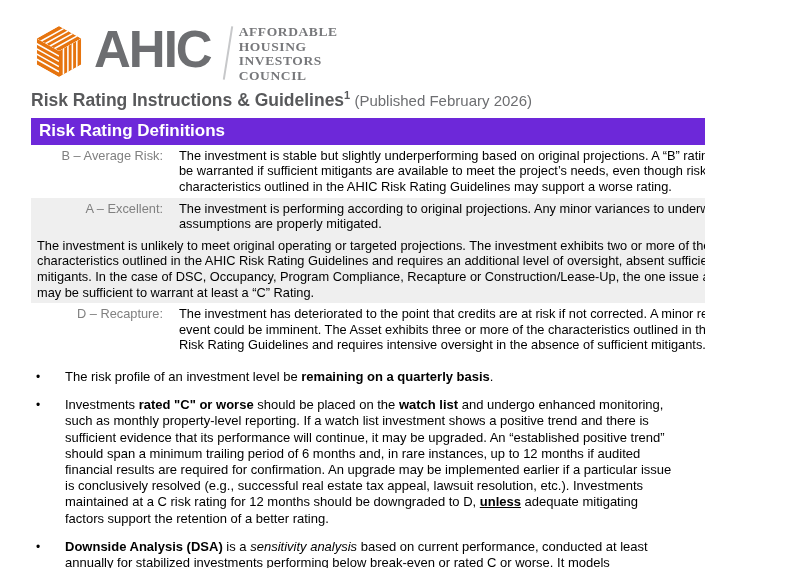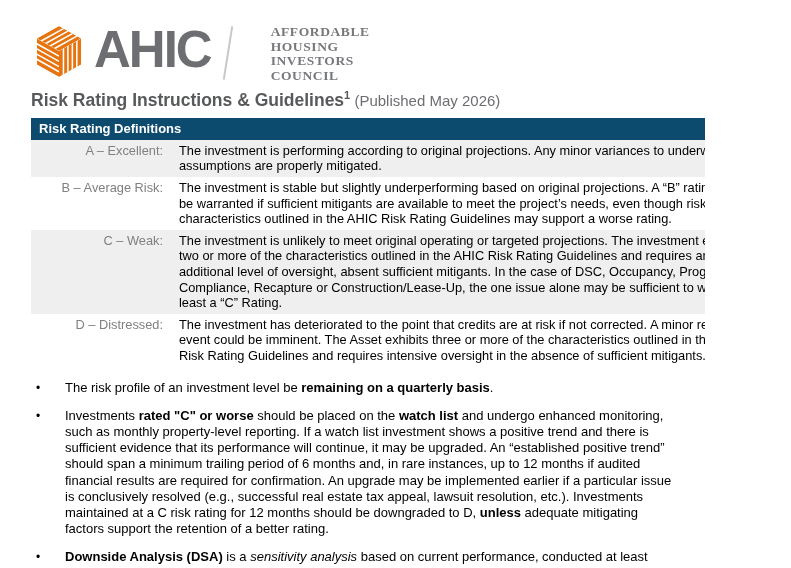--- a/index.html
+++ b/index.html
@@ -18,53 +18,52 @@
     letter-spacing:-2px;margin-left:9px;
   }
   .logo-divider{
     width:0;height:54px;border-left:2px solid #C7C8CA;
     transform:rotate(9deg);margin:6px 10px 0 16px;flex:none;
   }
   .council-name{
     font-family:"Liberation Serif",serif;font-weight:bold;color:#77787B;
     font-size:13.5px;line-height:14.5px;letter-spacing:0.6px;padding-top:5px;
     white-space:pre-line;
-    margin-left:32px;
   }
 
   
   .doc-title{
     margin:5px 30px 0 31px;font-size:17.5px;font-weight:bold;color:#58595B;
   }
   .doc-title sup{font-size:11px;}
   .doc-subtitle{font-weight:normal;font-size:15px;color:#6D6E71;}
 
   
   .def-table{margin:7px 31px 0 31px;width:729px;}
   .def-table-header{
-    background:#0c4a6e;color:#ffffff;font-weight:bold;font-size:13px;
+    background:#6d28d9;color:#ffffff;font-weight:bold;font-size:17px;
     padding:3px 0 4px 8px;
   }
   .def-row{display:flex;font-size:12.8px;line-height:15.6px;}
   .def-row.shaded{background:#EFEFEF;}
   .def-label{
     flex:none;width:132px;text-align:right;color:#808080;
     padding:3px 10px 3px 0;
   }
   .def-text{flex:1;padding:3px 4px 3px 6px;color:#000;}
 
   
   .bullets{margin:13px 31px 0 31px;}
   .bullet{display:flex;margin-bottom:12px;font-size:13px;line-height:16.2px;}
   .bullet-marker{flex:none;width:29px;padding-left:5px;font-size:12px;line-height:16.2px;}
   .bullet-text{flex:1;padding-right:2px;}
 
   .rb{font-weight:bold;}
   .ri{font-style:italic;}
-  .ru{}
+  .ru{text-decoration:underline;}
 </style>
 </head>
 <body>
 
 <div class="page">
 
   <div class="logo-block">
     <div class="cube">
       <svg width="52" height="57" viewBox="0 0 100 110">
         <defs>
@@ -109,40 +108,39 @@
     </div>
     <div class="ahic-abbr">AHIC</div>
     <div class="logo-divider"></div>
     <div class="council-name">AFFORDABLE
 HOUSING
 INVESTORS
 COUNCIL</div>
   </div>
 
   <div class="doc-title">
-    <span>Risk Rating Instructions &amp; Guidelines</span><sup>1</sup><span class="doc-subtitle"> (Published May 2026)</span>
+    <span>Risk Rating Instructions &amp; Guidelines</span><sup>1</sup><span class="doc-subtitle"> (Published February 2026)</span>
   </div>
 
   <div class="def-table">
     <div class="def-table-header">Risk Rating Definitions</div>
 
-    <div class="def-row shaded">
-      <div class="def-label">A – Excellent:</div>
-      <div class="def-text">The investment is performing according to original projections. Any minor variances to underwriting assumptions are properly mitigated.</div>
-    </div>
     <div class="def-row">
       <div class="def-label">B – Average Risk:</div>
       <div class="def-text">The investment is stable but slightly underperforming based on original projections. A “B” rating could be warranted if sufficient mitigants are available to meet the project’s needs, even though risk characteristics outlined in the AHIC Risk Rating Guidelines may support a worse rating.</div>
     </div>
     <div class="def-row shaded">
-      <div class="def-label">C – Weak:</div>
+      <div class="def-label">A – Excellent:</div>
+      <div class="def-text">The investment is performing according to original projections. Any minor variances to underwriting assumptions are properly mitigated.</div>
+    </div>
+    <div class="def-row shaded">
       <div class="def-text">The investment is unlikely to meet original operating or targeted projections. The investment exhibits two or more of the characteristics outlined in the AHIC Risk Rating Guidelines and requires an additional level of oversight, absent sufficient mitigants. In the case of DSC, Occupancy, Program Compliance, Recapture or Construction/Lease-Up, the one issue alone may be sufficient to warrant at least a “C” Rating.</div>
     </div>
     <div class="def-row">
-      <div class="def-label">D – Distressed:</div>
+      <div class="def-label">D – Recapture:</div>
       <div class="def-text">The investment has deteriorated to the point that credits are at risk if not corrected. A minor recapture event could be imminent. The Asset exhibits three or more of the characteristics outlined in the AHIC Risk Rating Guidelines and requires intensive oversight in the absence of sufficient mitigants.</div>
     </div>
     <div class="def-row shaded">
     </div>
   </div>
 
   <div class="bullets">
     <div class="bullet">
       <div class="bullet-marker">•</div>
       <div class="bullet-text"><span>The risk profile of an investment level be </span><span class="rb">remaining on a quarterly basis</span><span>.</span></div>

